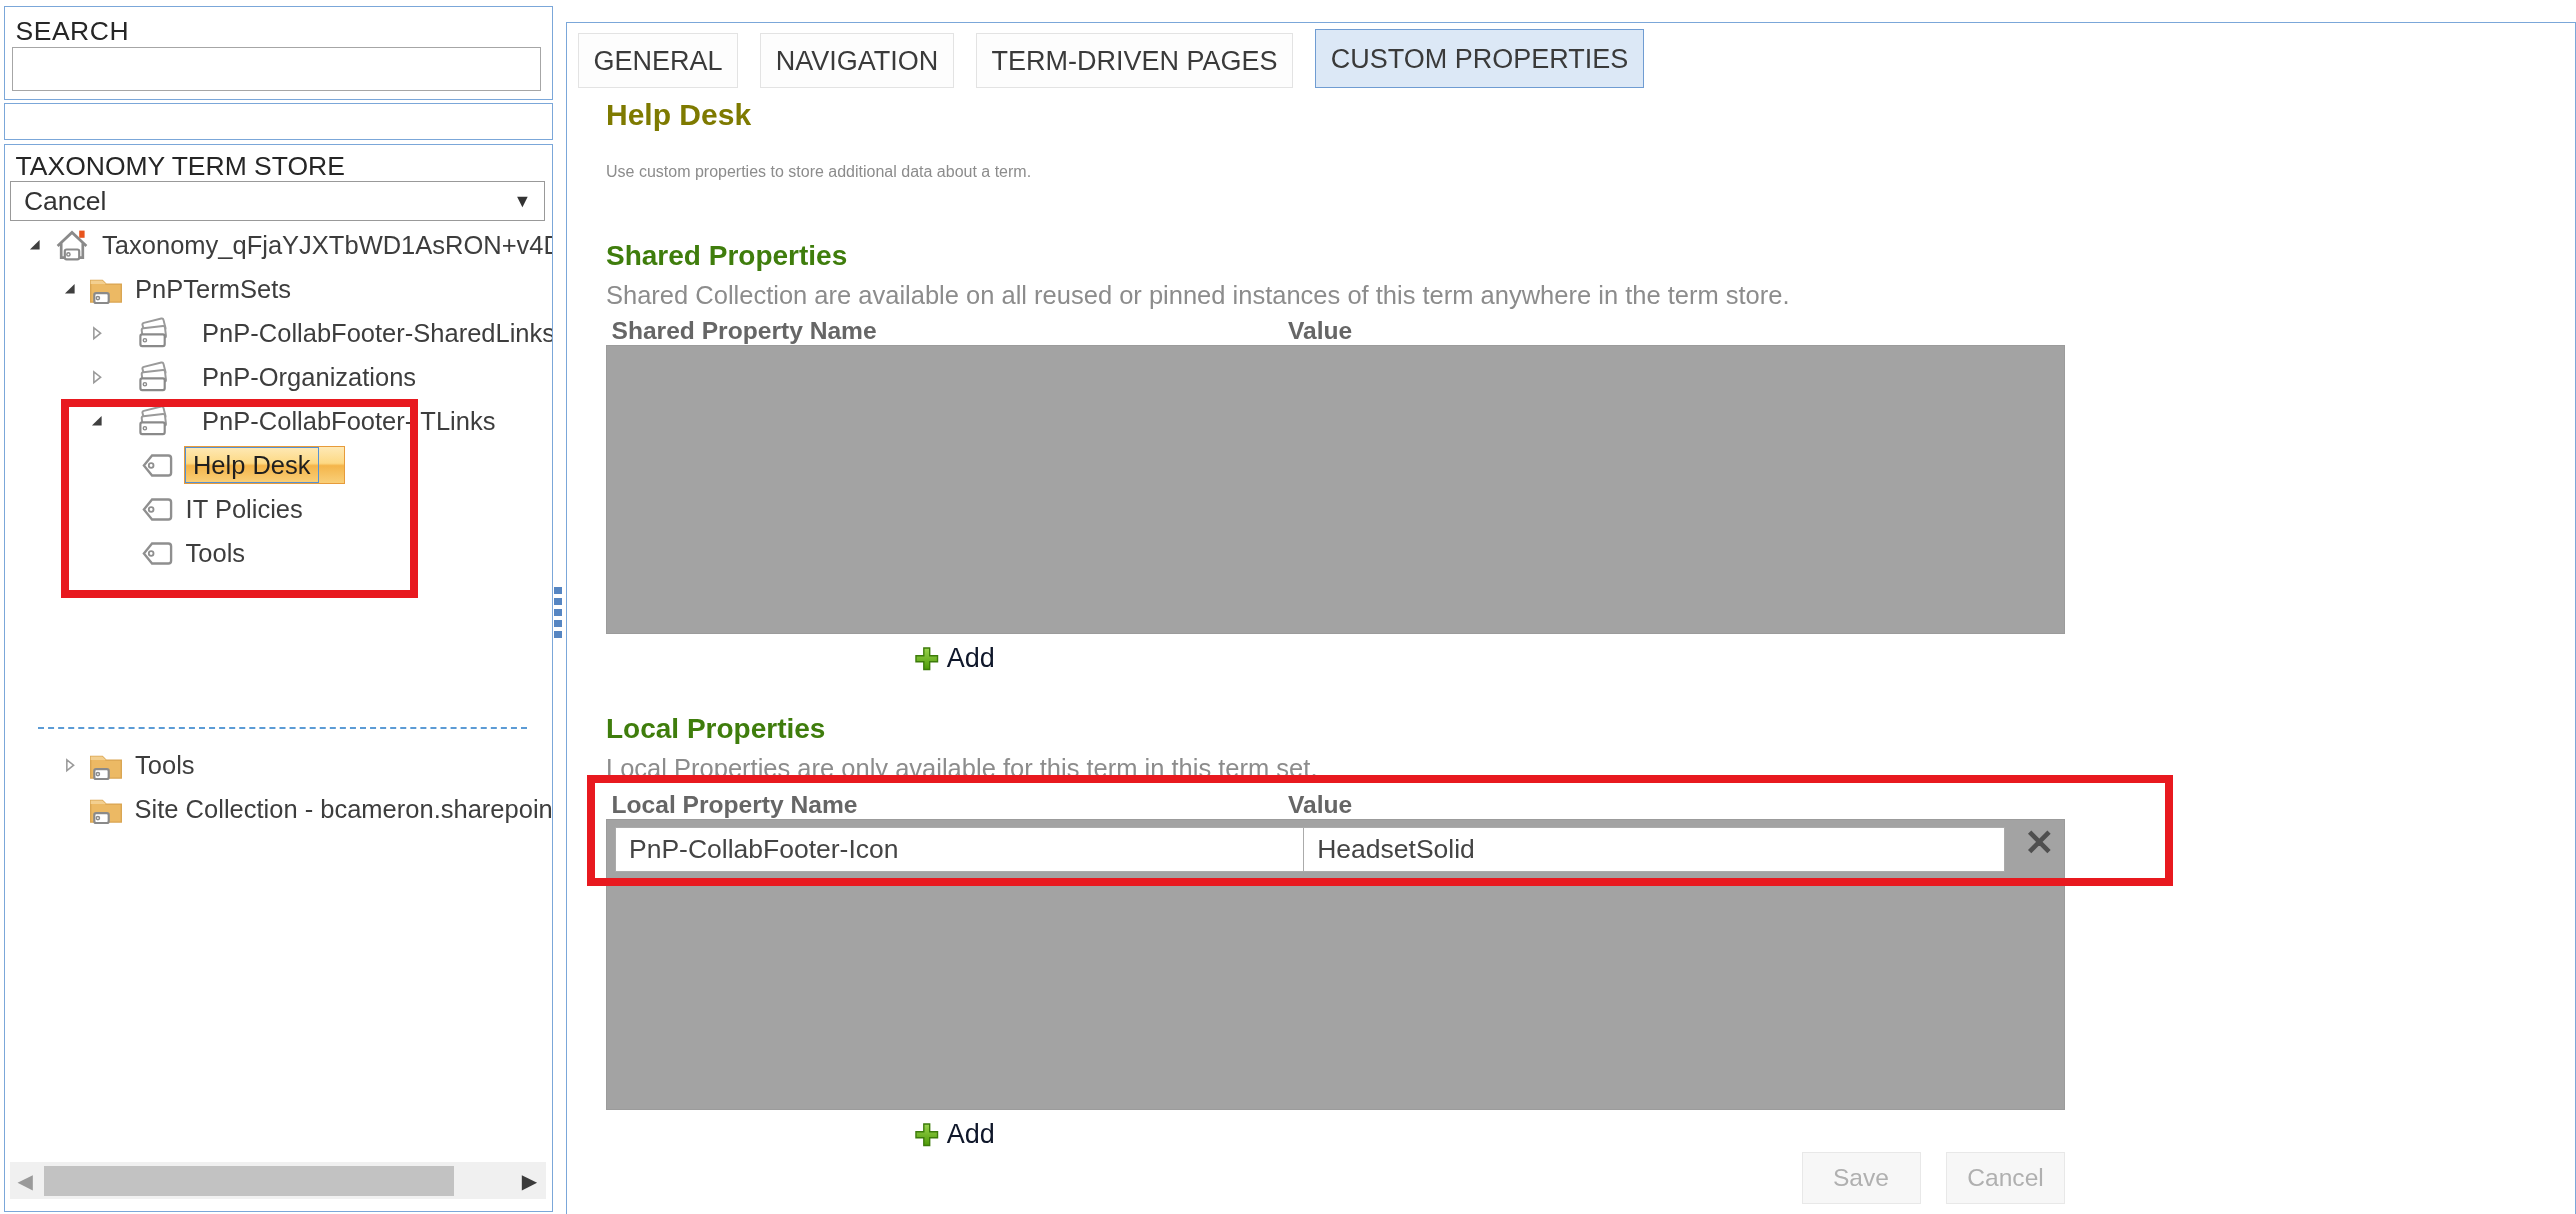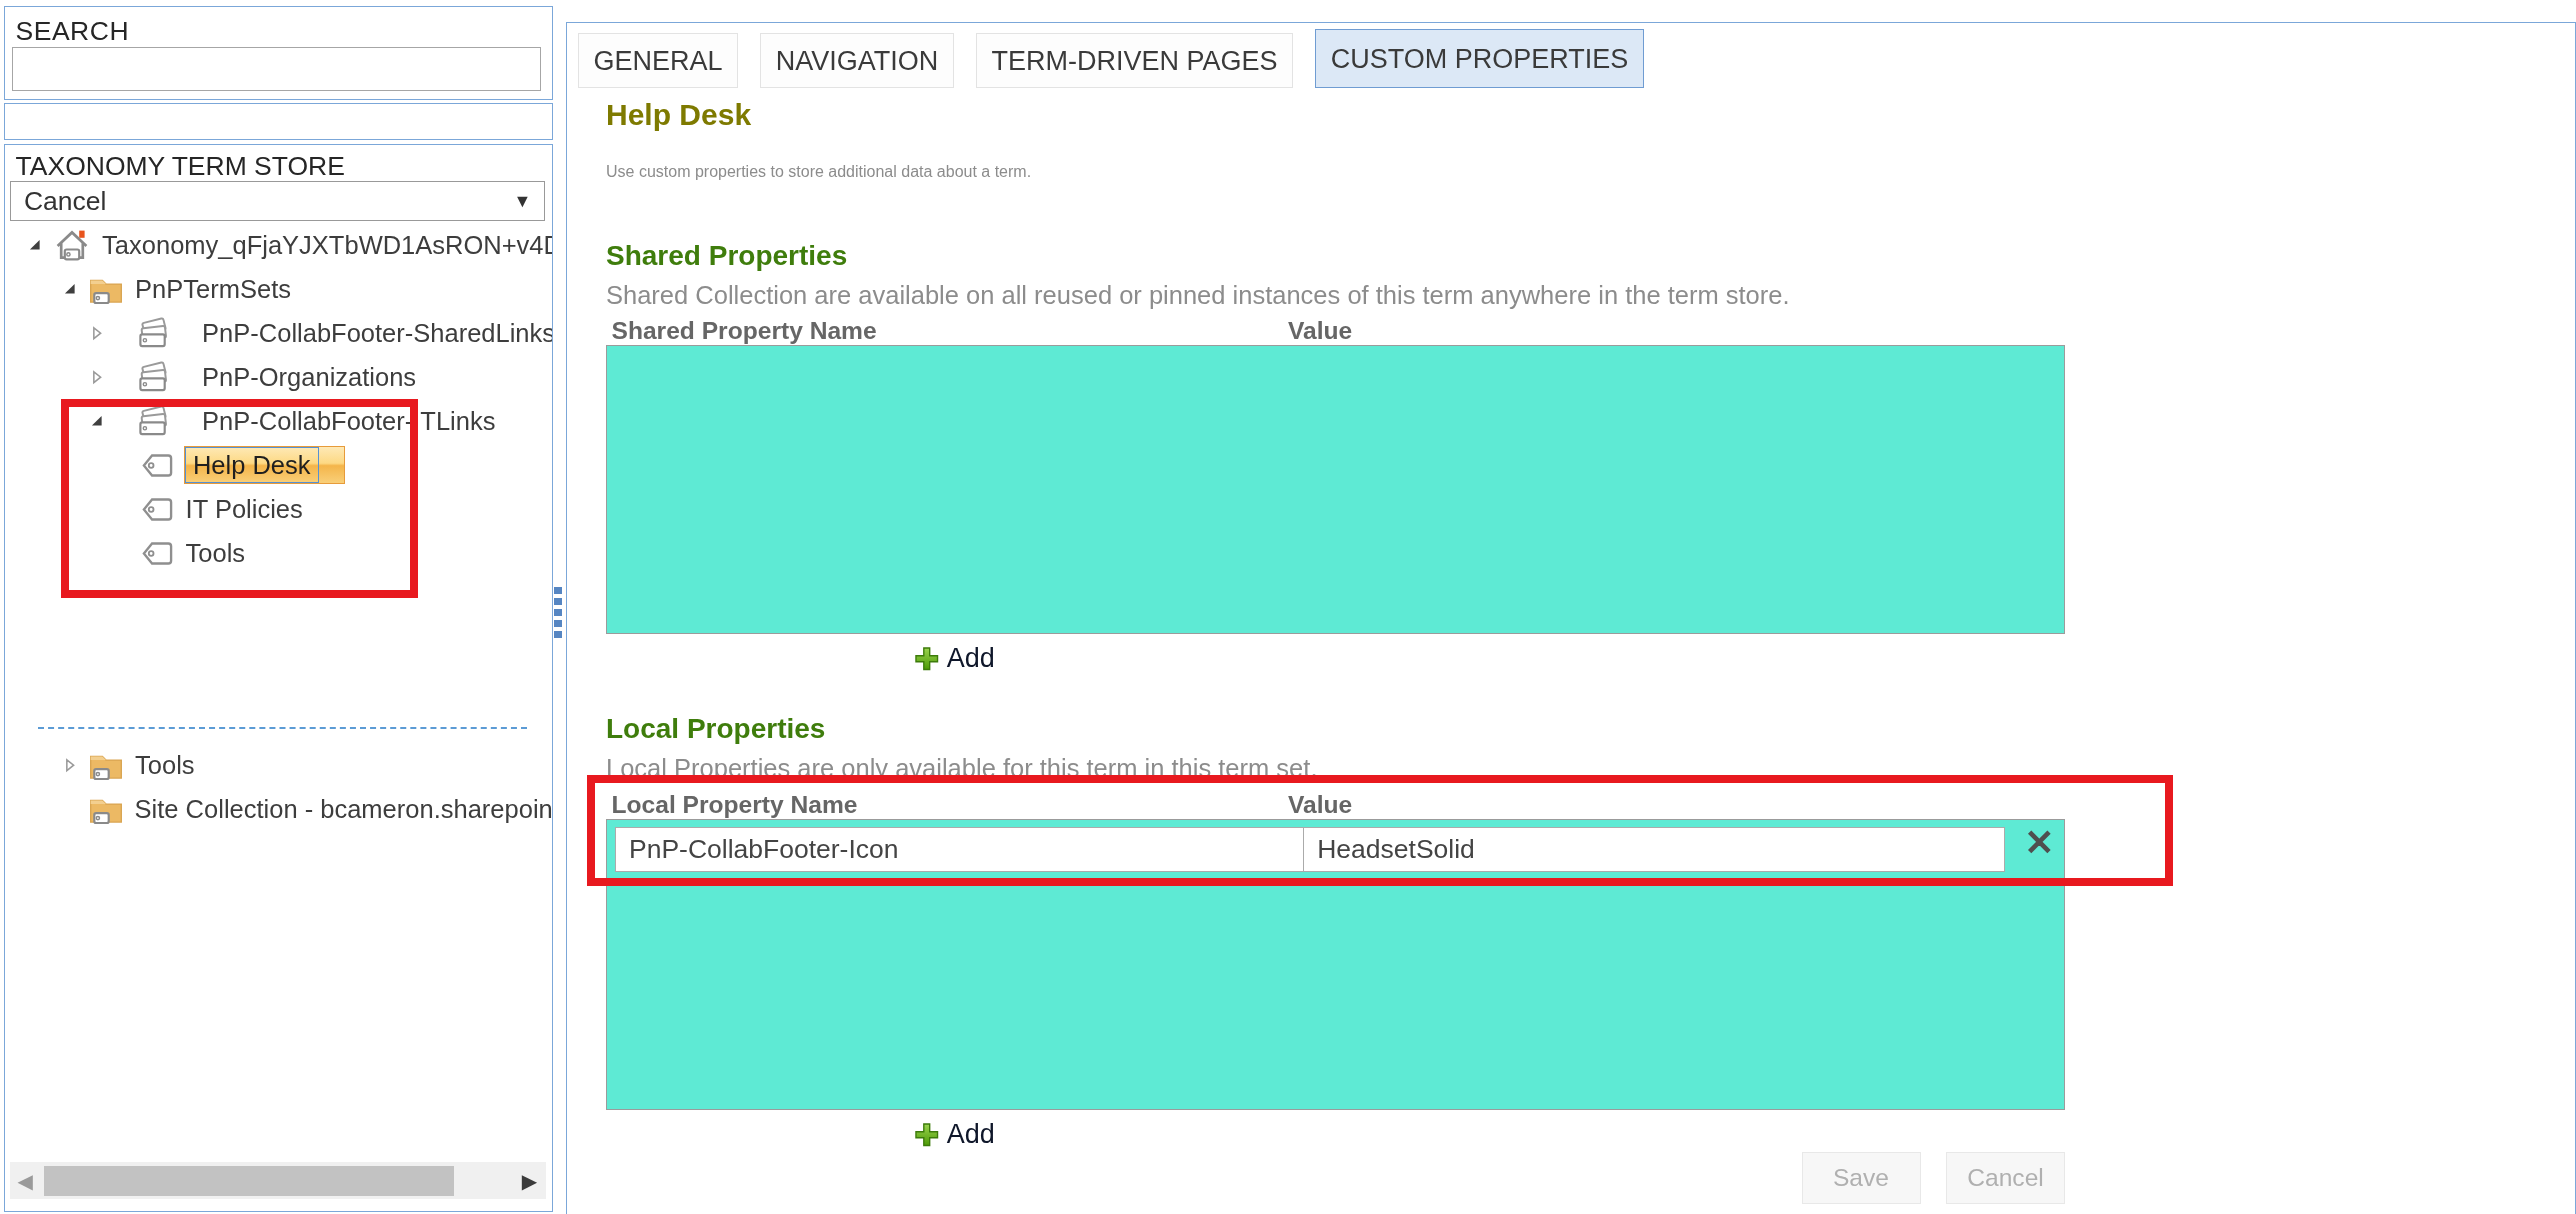--- a/index.html
+++ b/index.html
@@ -81,21 +81,21 @@
   }
 
   .term-title { position:absolute; left:39px; top:75px; font-size:30px; font-weight:bold; color:#7e7a00; }
   .intro-text { position:absolute; left:39px; top:140px; font-size:16px; color:#8c8c8c; }
 
   .section-title { position:absolute; left:39px; font-size:28px; font-weight:bold; color:#3f7d0c; }
   .section-desc  { position:absolute; left:39px; font-size:25.5px; color:#8c8c8c; }
   .col-headers   { position:absolute; left:39px; width:1459px; display:flex; font-size:24.6px; font-weight:bold; color:#666; }
   .col-headers .c1 { width:682px; padding-left:5.5px; }
   .prop-table {
-    position:absolute; left:39px; width:1459px; border:1.8px solid #9b9b9b; background:#5eead4;
+    position:absolute; left:39px; width:1459px; border:1.8px solid #9b9b9b; background:#a3a3a3;
   }
   .prop-row { position:absolute; left:8.2px; top:7.3px; display:flex; align-items:flex-start; }
   .prop-input {
     height:45px; border:1.8px solid #ababab; font-size:26.5px; color:#444; padding:0 12.8px;
     font-family:"Liberation Sans", sans-serif; outline:none; background:#fff;
   }
   .prop-input.name  { width:690px; }
   .prop-input.value { width:702px; margin-left:-1.8px; }
   .row-delete {
     margin-left:12.8px; margin-top:-3.6px; font-size:36px; font-weight:bold; color:#4f4f4f;

